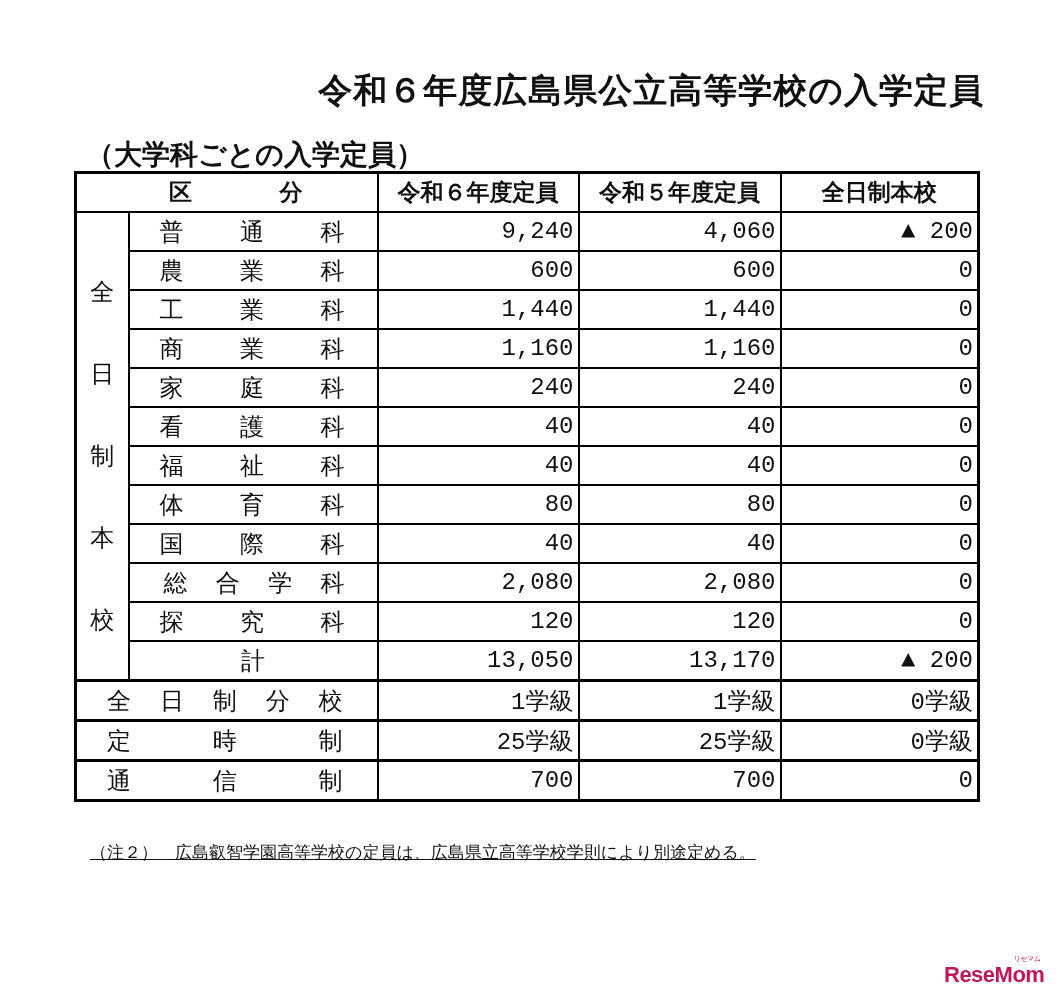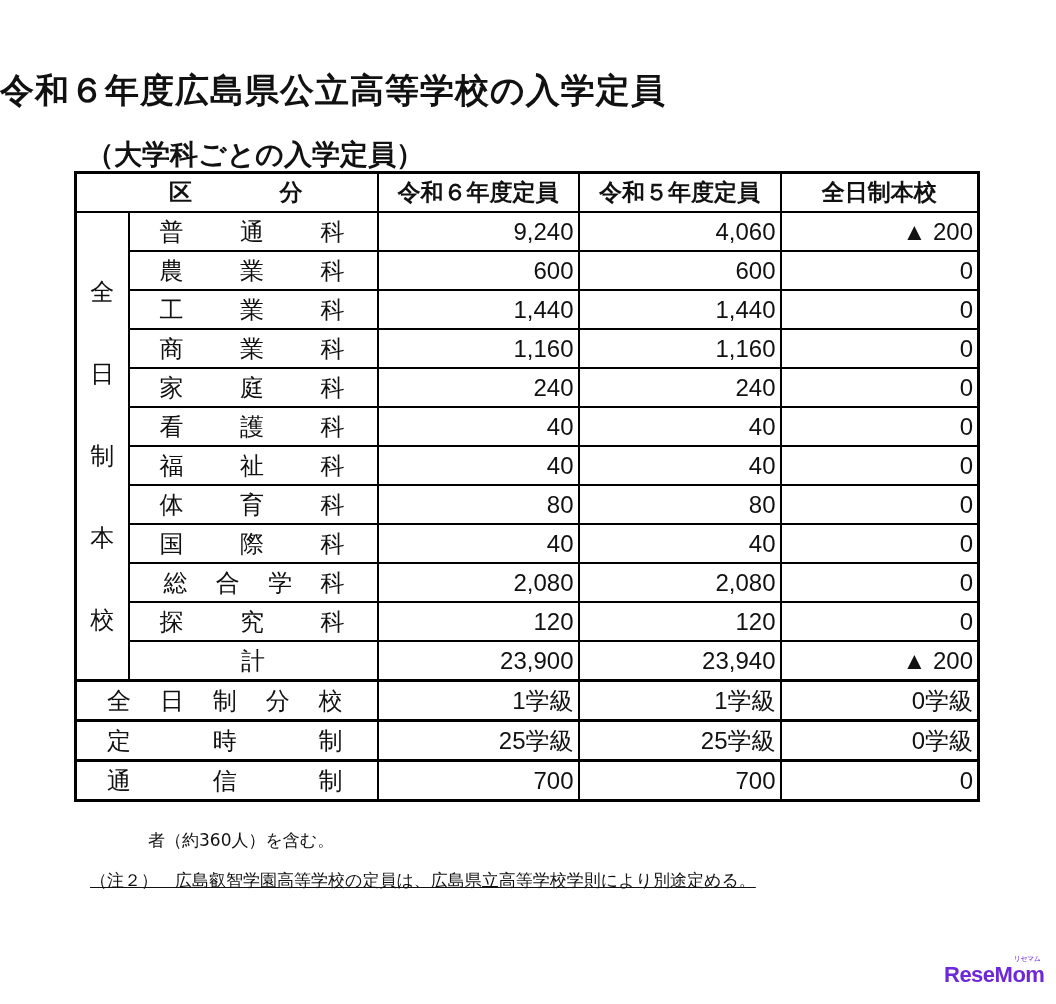--- a/index.html
+++ b/index.html
@@ -1,37 +1,37 @@
 <!DOCTYPE html>
 <html><head>
 <meta charset="utf-8">
 <style>
   html, body { margin:0; padding:0; background:#ffffff; }
   body { width:1056px; height:1004px; position:relative; overflow:hidden;
          font-family:"DejaVu Sans", "Liberation Sans", sans-serif; color:#111; }
-  .title { position:absolute; left:0; width:984px; top:68px; text-align:left;
+  .title { position:absolute; left:0; width:984px; top:68px; text-align:right;
            font-size:34px; font-weight:bold; letter-spacing:1px; }
   .subtitle { position:absolute; left:86px; top:136px; font-size:28px; font-weight:bold; }
   table.cap { position:absolute; left:74px; top:171px; border-collapse:collapse;
               border:3px solid #000; table-layout:fixed; }
   table.cap td, table.cap th { border:2px solid #000; height:37px; padding:0 4px;
               font-size:24px; font-weight:normal; white-space:nowrap; }
   table.cap th { font-weight:bold; font-size:23px; }
-  .num { text-align:right; font-family:Liberation Sans, sans-serif; font-size:25px; }
+  .num { text-align:right; font-family:Liberation Mono, monospace; font-size:25px; }
   .spread { display:flex; justify-content:space-between; padding:0 28px 0 30px; }
   .spread5 { display:flex; justify-content:space-between; padding:0 22px 0 26px; }
   .spread3 { display:flex; justify-content:space-between; padding:0 28px 0 26px; }
   .vert { text-align:center; vertical-align:middle; font-size:22px; line-height:41px; }
   .vert span { display:block; }
   tr.thick td { border-top:3px solid #000; }
   .notes { position:absolute; left:90px; top:826px; font-size:17px; line-height:28px; }
   .notes .indent { padding-left:58px; }
   .notes .gap { margin-top:12px;text-decoration:underline; }
   .logo { position:absolute; left:944px; top:962px; font-size:22px; font-weight:bold;
-          color:#6d28d9; letter-spacing:-0.5px; font-family:"Liberation Sans", sans-serif; }
+          color:#be185d; letter-spacing:-0.5px; font-family:"Liberation Sans", sans-serif; }
   .logo small { position:absolute; right:4px; top:-8px; font-size:7px; font-weight:normal; }
 </style>
 </head>
 <body>
 
 <div class="title">令和６年度広島県公立高等学校の入学定員</div>
 <div class="subtitle">（大学科ごとの入学定員）</div>
 
 <table class="cap">
   <colgroup>
@@ -188,22 +188,22 @@
             <span>究</span>
             <span>科</span>
           </div>
         </td>
         <td class="num">120</td>
         <td class="num">120</td>
         <td class="num">0</td>
       </tr>
       <tr>
         <td style="text-align: center;">計</td>
-        <td class="num">23,900</td>
-        <td class="num">23,940</td>
+        <td class="num">13,050</td>
+        <td class="num">13,170</td>
         <td class="num">▲ 200</td>
       </tr>
       <tr class="thick">
         <td colspan="2">
           <div class="spread5" style="padding: 0px 30px 0px 26px;">
             <span>全</span>
             <span>日</span>
             <span>制</span>
             <span>分</span>
             <span>校</span>
@@ -234,20 +234,19 @@
           </div>
         </td>
         <td class="num">700</td>
         <td class="num">700</td>
         <td class="num">0</td>
       </tr>
     </tbody>
 </table>
 
 <div class="notes">
-  <div class="indent">者（約360人）を含む。</div>
   <div class="gap">（注２）　広島叡智学園高等学校の定員は、広島県立高等学校学則により別途定める。</div>
 </div>
 
 <div class="logo">
   <span>ReseMom</span>
   <small>リセマム</small>
 </div>
 
 </body></html>

